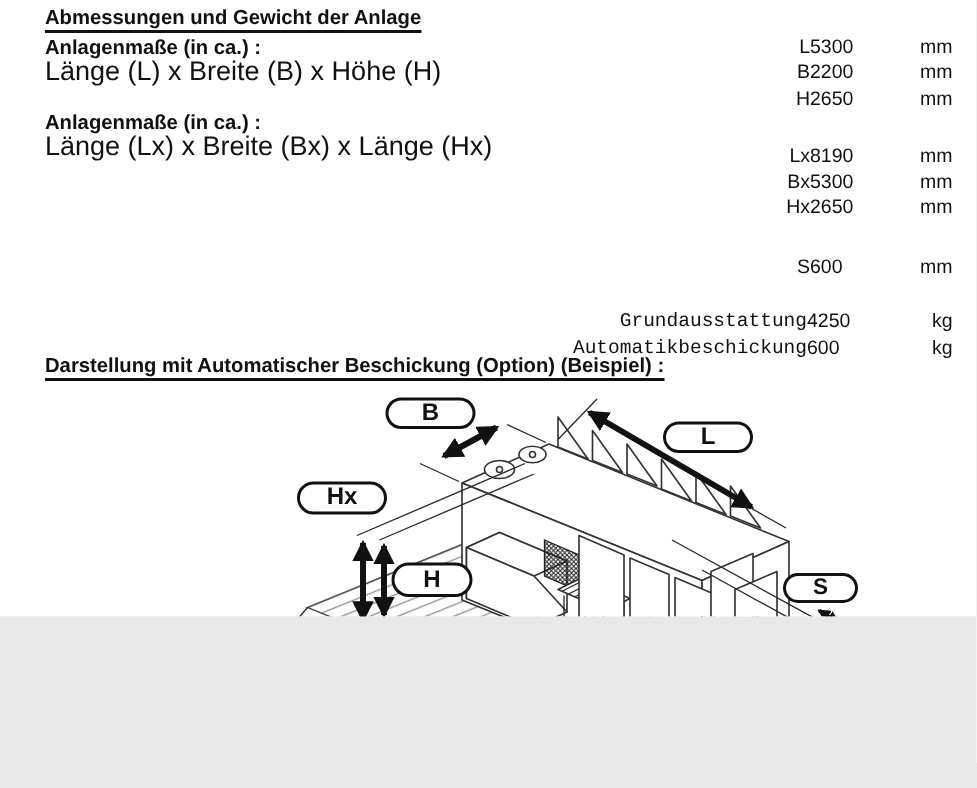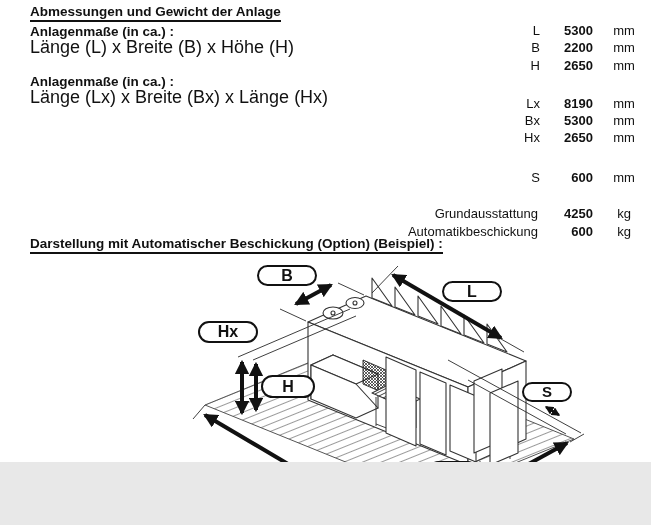--- a/index.html
+++ b/index.html
@@ -1,29 +1,29 @@
 <!DOCTYPE html>
 <html><head>
 <meta charset="utf-8">
 <style>
   html,body { margin:0; padding:0; background:#e8e8e8; }
   .page {
-    position:relative; width:651px; height:462px; background:#ffffff;
+    position:relative; width:651px; height:411px; background:#ffffff;
     color:#111; font-family:"Liberation Sans", sans-serif; overflow:hidden;
     margin:0 auto;
   }
   .tl { position:absolute; left:30px; font-size:18px; line-height:15px; white-space:nowrap; }
   .b  { font-weight:bold; font-size:13.5px; }
   .u  { border-bottom:2px solid #111; padding-bottom:1px; }
   .vrow { position:absolute; left:420px; display:flex; font-size:13px; line-height:15px; }
   .vrow .sym  { width:120px; text-align:right; }
-  .vrow .val  { width:53px;  text-align:right;font-weight:bold; }
-  .vrow .unit { margin-left:10px; width:42px; text-align:center; }
+  .vrow .val  { width:53px;  text-align:left; }
+  .vrow .unit { width:42px; text-align:right; }
   .wrow { left:375px; }
-  .wrow .sym { width:163px; }
+  .wrow .sym { width:163px;font-family:Liberation Mono, monospace; }
   .wrow .val { width:55px;  }
   .pill {
     position:absolute; background:#fff; border:2px solid #111; border-radius:13px;
     font-weight:bold; text-align:center; z-index:5;
   }
   svg { position:absolute; left:0; top:250px; }
   .sk  { fill:#ffffff; stroke:#333; stroke-width:1.1; stroke-linejoin:round; }
   .thin{ stroke:#2a2a2a; stroke-width:0.9; fill:none; }
   .dim { stroke:#111; stroke-width:4; fill:none; }
   .dims{ stroke:#111; stroke-width:2.4; fill:none; }

